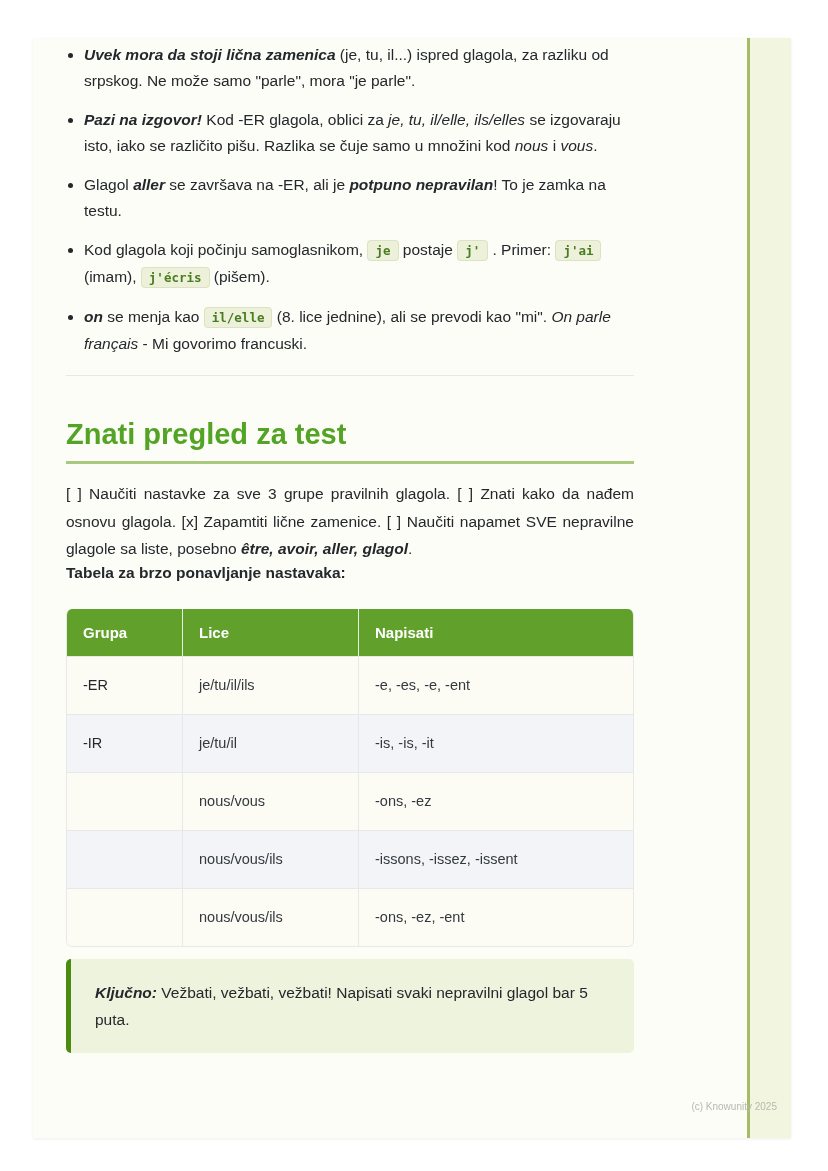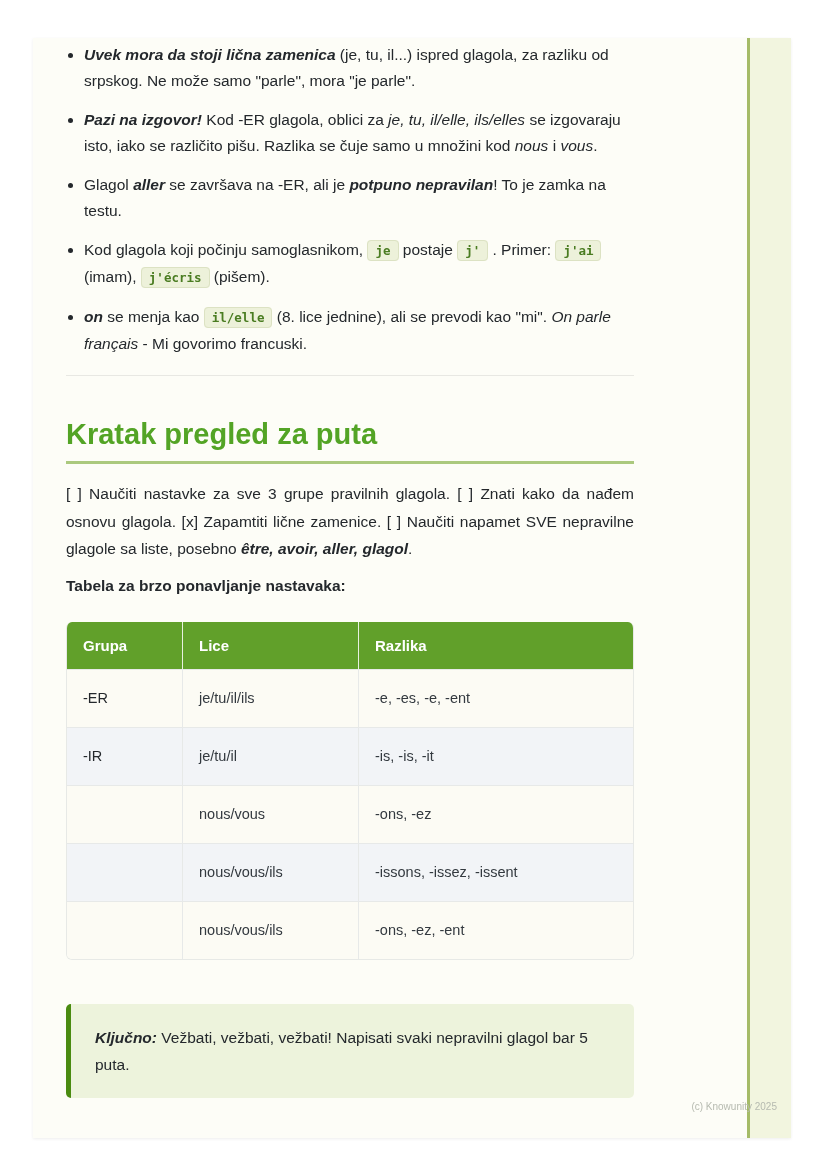--- a/index.html
+++ b/index.html
@@ -48,21 +48,20 @@
     padding-bottom:10px;
     border-bottom:3px solid var(--underline,#abc97e);
   }
 
   p.checklist {
     margin-top:16px;
     font-size:15.5px; line-height:27.5px;
     text-align:justify;
   }
   p.table-intro {
-    margin-top:13px;
     font-size:15.5px; line-height:20px; font-weight:bold;
   }
 
   .table-wrap { margin-top:26px; border-radius:6px; overflow:hidden; border:1px solid #e7e9e6; border-top:none; }
   table.endings { width:100%; border-collapse:separate; border-spacing:0; font-size:14.5px; }
   table.endings col.c1 { width:116px; }
   table.endings col.c2 { width:176px; }
   table.endings th {
     background:var(--table-head,#61a02a);
     color:#ffffff; font-weight:600; font-size:15px;
@@ -72,21 +71,21 @@
   table.endings td {
     padding:19px 16px; line-height:19px; color:#33393f;
     border-top:1px solid #e7e9e8;
   }
   table.endings td:not(:last-child){ border-right:1px solid #e7e9e8; }
   table.endings td:first-child { font-weight:normal; color:#24282c; }
   table.endings tbody tr:nth-child(odd) td { background:#fcfbf4; }
   table.endings tbody tr:nth-child(even) td { background:#f2f4f7; }
 
   .callout {
-    margin-top:44px;
+    margin-top:12px;
     background:var(--callout-bg,#edf3dc);
     border-left:5px solid var(--callout-border,#4a8b10);
     border-radius:5px;
     padding:20px 24px;
     font-size:15.5px; line-height:27px;
   }
 
   .watermark {
     position:absolute; top:1101px; right:51px;
     font-size:10px; color:#b6bab0; z-index:5;
@@ -103,38 +102,38 @@
     <ul class="notes">
         <li><span class="b">Uvek mora da stoji lična zamenica</span><span> (je, tu, il...) ispred glagola, za razliku od srpskog. Ne može samo "parle", mora "je parle".</span></li>
         <li><span class="b">Pazi na izgovor!</span><span> Kod -ER glagola, oblici za </span><span class="i">je, tu, il/elle, ils/elles</span><span> se izgovaraju isto, iako se različito pišu. Razlika se čuje samo u množini kod </span><span class="i">nous</span><span> i </span><span class="i">vous</span><span>.</span></li>
         <li><span>Glagol </span><span class="b">aller</span><span> se završava na -ER, ali je </span><span class="b">potpuno nepravilan</span><span>! To je zamka na testu.</span></li>
         <li><span>Kod glagola koji počinju samoglasnikom, </span><code class="code">je</code><span> postaje </span><code class="code">j'</code><span> . Primer: </span><code class="code">j'ai</code><span> (imam), </span><code class="code">j'écris</code><span> (pišem).</span></li>
         <li><span class="b">on</span><span> se menja kao </span><code class="code">il/elle</code><span> (8. lice jednine), ali se prevodi kao "mi". </span><span class="i">On parle français</span><span> - Mi govorimo francuski.</span></li>
       </ul>
 
     <hr class="divider">
 
-    <h2 class="section-heading">Kratak pregled za puta</h2>
+    <h2 class="section-heading">Znati pregled za test</h2>
 
     <p class="checklist"><span>[ ] Naučiti nastavke za sve 3 grupe pravilnih glagola. [ ] Znati kako da nađem osnovu glagola. [x] Zapamtiti lične zamenice. [ ] Naučiti napamet SVE nepravilne glagole sa liste, posebno </span><span class="b">être, avoir, aller, glagol</span><span>.</span></p>
 
     <p class="table-intro">Tabela za brzo ponavljanje nastavaka:</p>
 
     <div class="table-wrap">
       <table class="endings">
         <colgroup>
             <col class="c1">
             <col class="c2">
             <col class="c3">
           </colgroup>
         <thead>
           <tr>
             <th>Grupa</th>
             <th>Lice</th>
-            <th>Razlika</th>
+            <th>Napisati</th>
           </tr>
         </thead>
         <tbody>
             <tr>
               <td>-ER</td>
               <td>je/tu/il/ils</td>
               <td>-e, -es, -e, -ent</td>
             </tr>
             <tr>
               <td>-IR</td>

